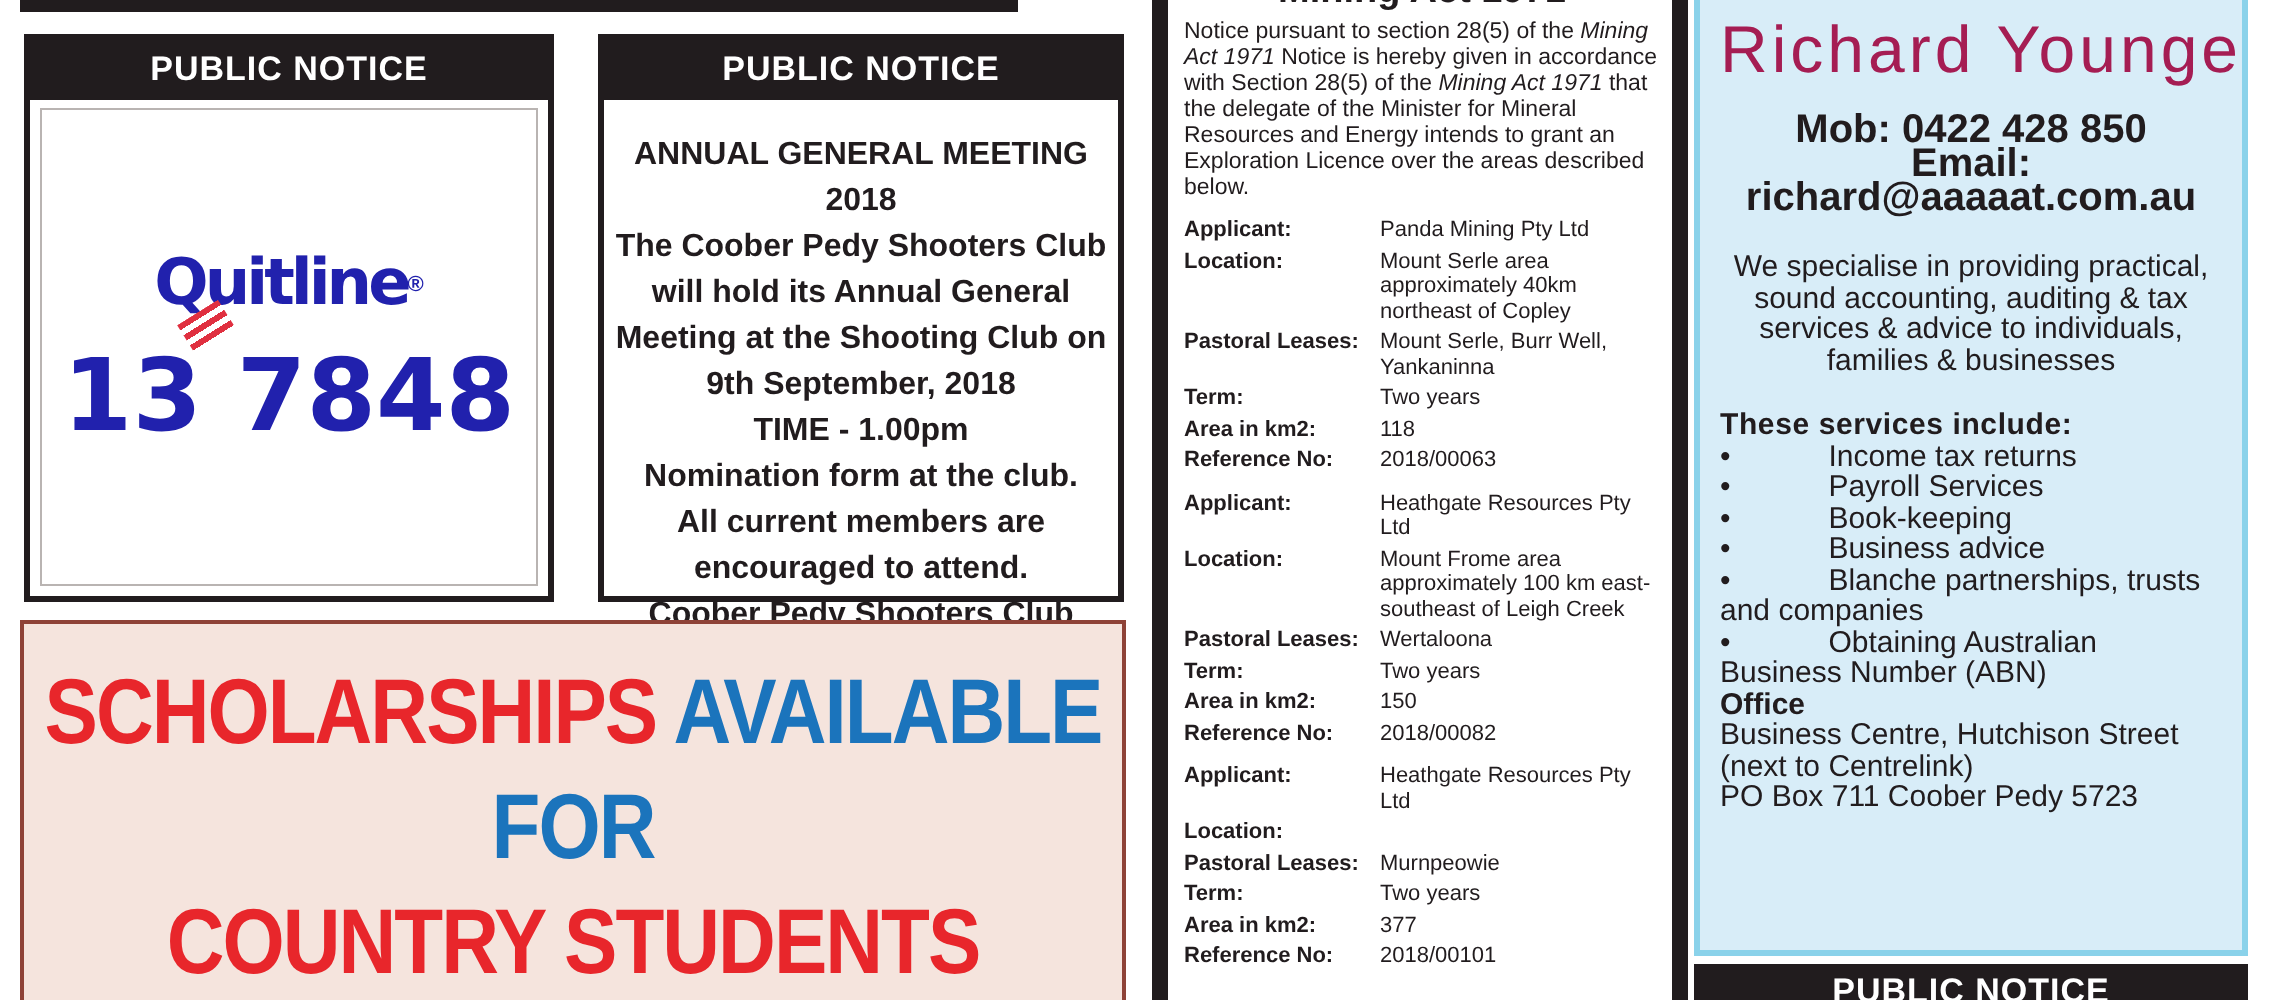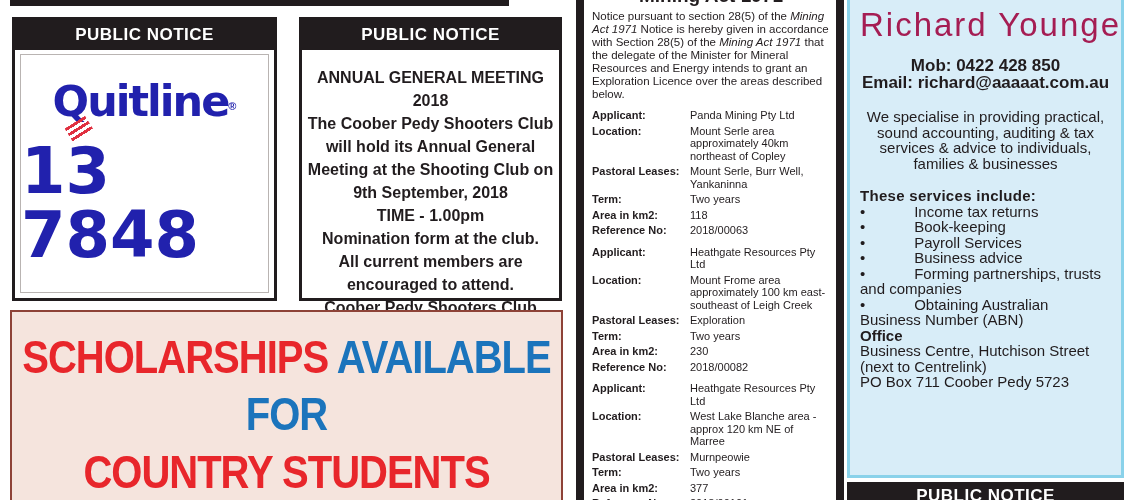--- a/index.html
+++ b/index.html
@@ -23,25 +23,25 @@
   
   .notice-box{position:absolute;border:3px solid var(--ink);background:#fff;}
   .notice-box .nhead{background:var(--ink);color:#fff;height:30px;display:flex;align-items:center;justify-content:center;
     font-weight:700;font-size:17px;letter-spacing:.5px;}
   .box1{left:12px;top:17px;width:265px;height:284px;}
   .box2{left:299px;top:17px;width:263px;height:284px;}
 
   .quit-inner{position:absolute;left:5px;right:5px;top:34px;bottom:5px;border:1px solid #b9b4b2;
     display:flex;flex-direction:column;align-items:center;justify-content:center;}
   .quit-row{position:relative;line-height:1;}
-  .quit-word{font-family:"DejaVu Sans",sans-serif;font-weight:800;font-size:43px;color:var(--quit-blue);letter-spacing:-2px;}
+  .quit-word{font-family:"DejaVu Sans",sans-serif;font-weight:800;font-size:32px;color:var(--quit-blue);letter-spacing:-2px;}
   .quit-reg{font-size:11px;color:var(--quit-blue);vertical-align:super;font-weight:700;}
   .quit-stripes{position:absolute;left:14px;bottom:-14px;width:24px;height:16px;transform:rotate(-32deg);
     background:repeating-linear-gradient(180deg,#e03040 0 3px,transparent 3px 6px);}
-  .quit-phone{font-family:"DejaVu Sans",sans-serif;font-weight:800;font-size:64px;color:var(--quit-blue);
+  .quit-phone{font-family:"DejaVu Sans",sans-serif;font-weight:800;font-size:50px;color:var(--quit-blue);
     letter-spacing:0;margin-top:16px;line-height:1;}
 
   .agm-body{padding:16px 2px 0 2px;text-align:center;font-weight:700;font-size:16px;line-height:23px;}
 
   
   .schol{position:absolute;left:10px;top:310px;width:553px;height:240px;background:var(--schol-bg);
     border:2px solid var(--schol-border);}
   .schol-title{margin-top:16px;text-align:center;font-weight:800;font-size:40px;line-height:50px;
     letter-spacing:-1px;transform:scaleY(1.15);transform-origin:top;}
   .schol-title .red{color:var(--schol-red);}
@@ -62,21 +62,21 @@
   .mining-record{margin-bottom:9px;}
   .record-row{display:flex;margin-bottom:3px;}
   .record-label{width:98px;flex:0 0 98px;font-weight:700;font-size:11px;line-height:12.5px;}
   .record-value{flex:1;font-size:11px;line-height:12.5px;}
 
   
   .acct{position:absolute;left:847px;top:-8px;width:277px;height:486px;background:var(--ad-bg);
     border:3px solid var(--ad-border);padding:8px 10px;overflow:hidden;font-size:15px;line-height:15.5px;}
   .acct-name{font-family:Liberation Sans, sans-serif;text-align:center;color:var(--ad-maroon);
     font-size:33px;line-height:40px;letter-spacing:2px;margin-top:2px;white-space:nowrap;}
-  .acct-contact{text-align:center;font-weight:700;font-size:17px;line-height:17px;margin-top:12px;}
+  .acct-contact{text-align:center;font-weight:700;font-size:20px;line-height:17px;margin-top:12px;}
   .acct-blurb{text-align:center;margin-top:18px;}
   .svc-head{font-weight:700;margin-top:17px;letter-spacing:.3px;}
   .service-item{white-space:pre-wrap;tab-size:13;}
   .office-head{font-weight:700;}
 
   
   .bottom-bar{position:absolute;left:847px;top:482px;width:277px;height:24px;background:var(--ink);
     color:#fff;text-align:center;font-weight:700;font-size:17px;padding-top:4px;letter-spacing:.5px;}
 </style>
 </head>
@@ -162,43 +162,42 @@
           <div class="record-row">
             <div class="record-label">Applicant:</div>
             <div class="record-value">Heathgate Resources Pty Ltd</div>
           </div>
           <div class="record-row">
             <div class="record-label">Location:</div>
             <div class="record-value">Mount Frome area approximately 100 km east-southeast of Leigh Creek</div>
           </div>
           <div class="record-row">
             <div class="record-label">Pastoral Leases:</div>
-            <div class="record-value">Exploration</div>
+            <div class="record-value">Wertaloona</div>
           </div>
           <div class="record-row">
             <div class="record-label">Term:</div>
             <div class="record-value">Two years</div>
           </div>
           <div class="record-row">
             <div class="record-label">Area in km2:</div>
-            <div class="record-value">230</div>
+            <div class="record-value">150</div>
           </div>
           <div class="record-row">
             <div class="record-label">Reference No:</div>
             <div class="record-value">2018/00082</div>
           </div>
         </div>
         <div class="mining-record">
           <div class="record-row">
             <div class="record-label">Applicant:</div>
             <div class="record-value">Heathgate Resources Pty Ltd</div>
           </div>
           <div class="record-row">
             <div class="record-label">Location:</div>
-            <div class="record-value">West Lake Blanche area - approx 120 km NE of Marree</div>
           </div>
           <div class="record-row">
             <div class="record-label">Pastoral Leases:</div>
             <div class="record-value">Murnpeowie</div>
           </div>
           <div class="record-row">
             <div class="record-label">Term:</div>
             <div class="record-value">Two years</div>
           </div>
           <div class="record-row">
@@ -216,24 +215,24 @@
   <div class="acct">
     <div class="acct-name">Richard Younger</div>
     <div class="acct-contact">
       <div>Mob: 0422 428 850</div>
       <div>Email: richard@aaaaat.com.au</div>
     </div>
     <div class="acct-blurb">We specialise in providing practical, sound accounting, auditing &amp; tax services &amp; advice to individuals, families &amp; businesses</div>
     <div class="svc-head">These services include:</div>
     <div>
         <div class="service-item">•	Income tax returns</div>
+        <div class="service-item">•	Payroll Services</div>
         <div class="service-item">•	Book-keeping</div>
-        <div class="service-item">•	Payroll Services</div>
         <div class="service-item">•	Business advice</div>
-        <div class="service-item">•	Forming partnerships, trusts and companies</div>
+        <div class="service-item">•	Blanche partnerships, trusts and companies</div>
         <div class="service-item">•	Obtaining Australian Business Number (ABN)</div>
       </div>
     <div class="office-head">Office</div>
     <div>
         <div>Business Centre, Hutchison Street</div>
         <div>(next to Centrelink)</div>
         <div>PO Box 711 Coober Pedy 5723</div>
       </div>
   </div>
 

